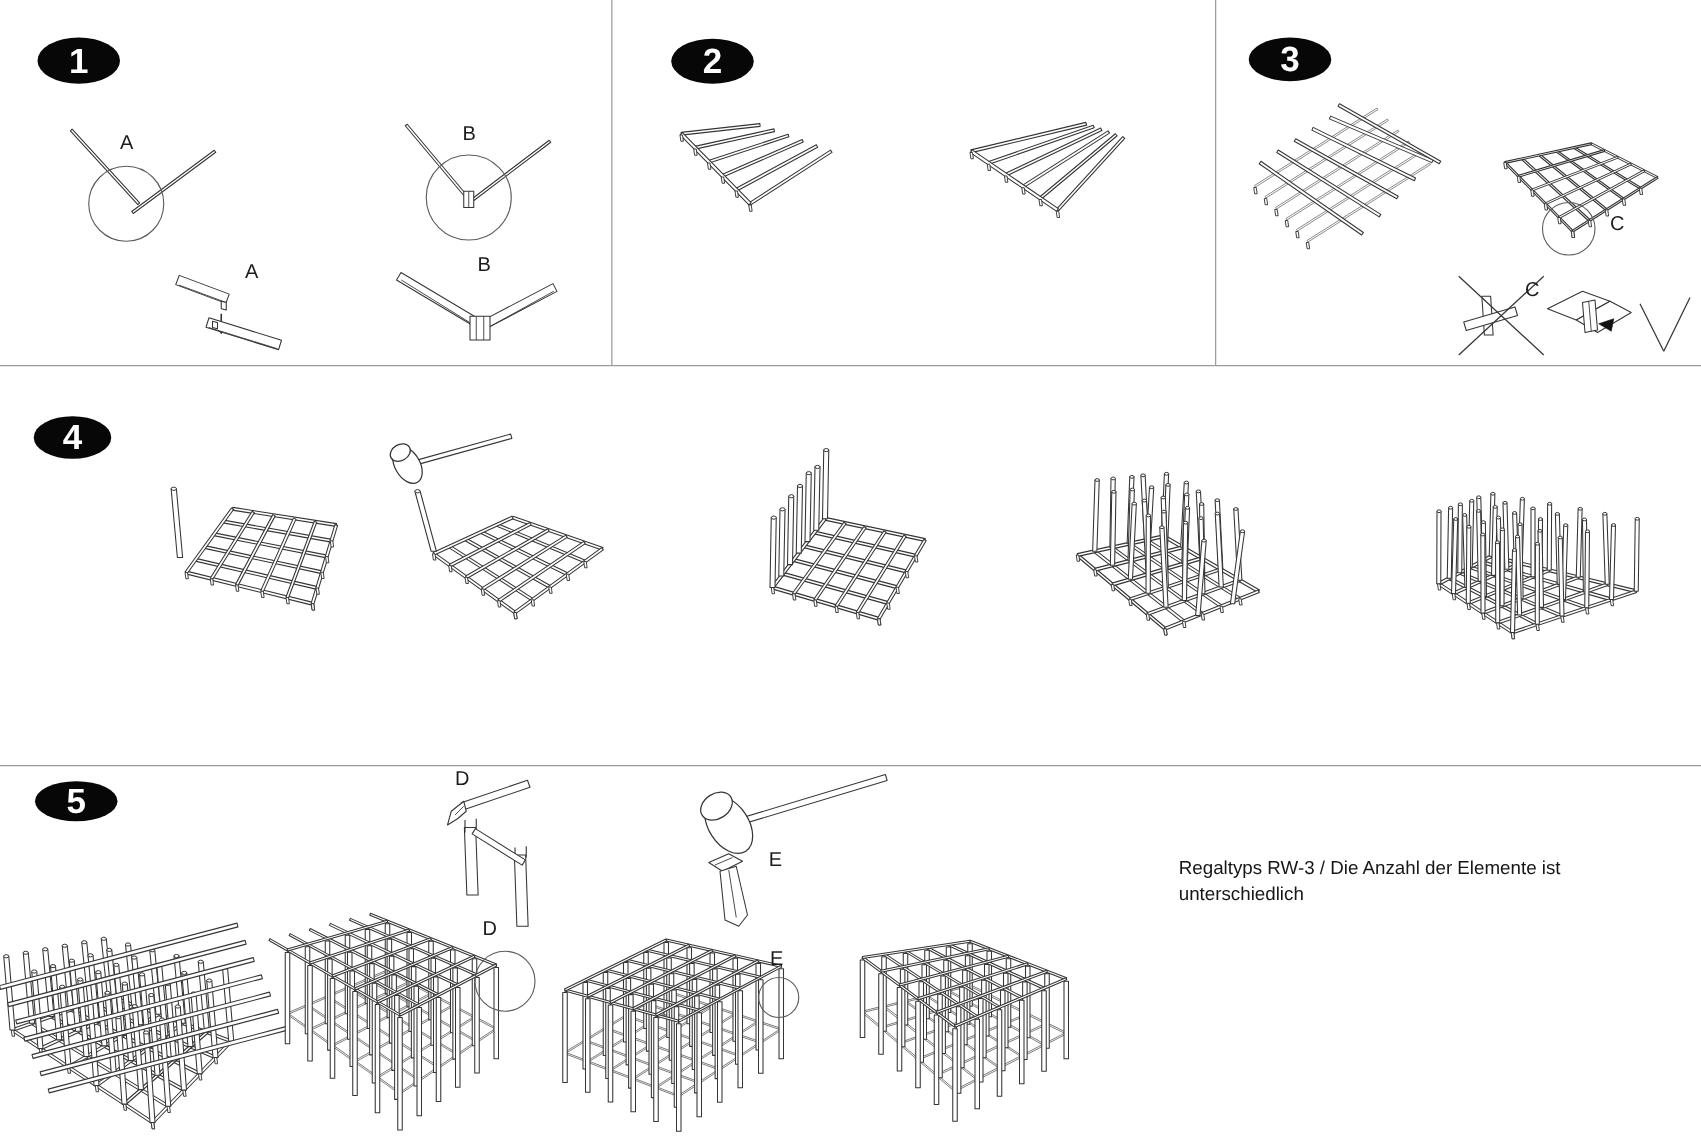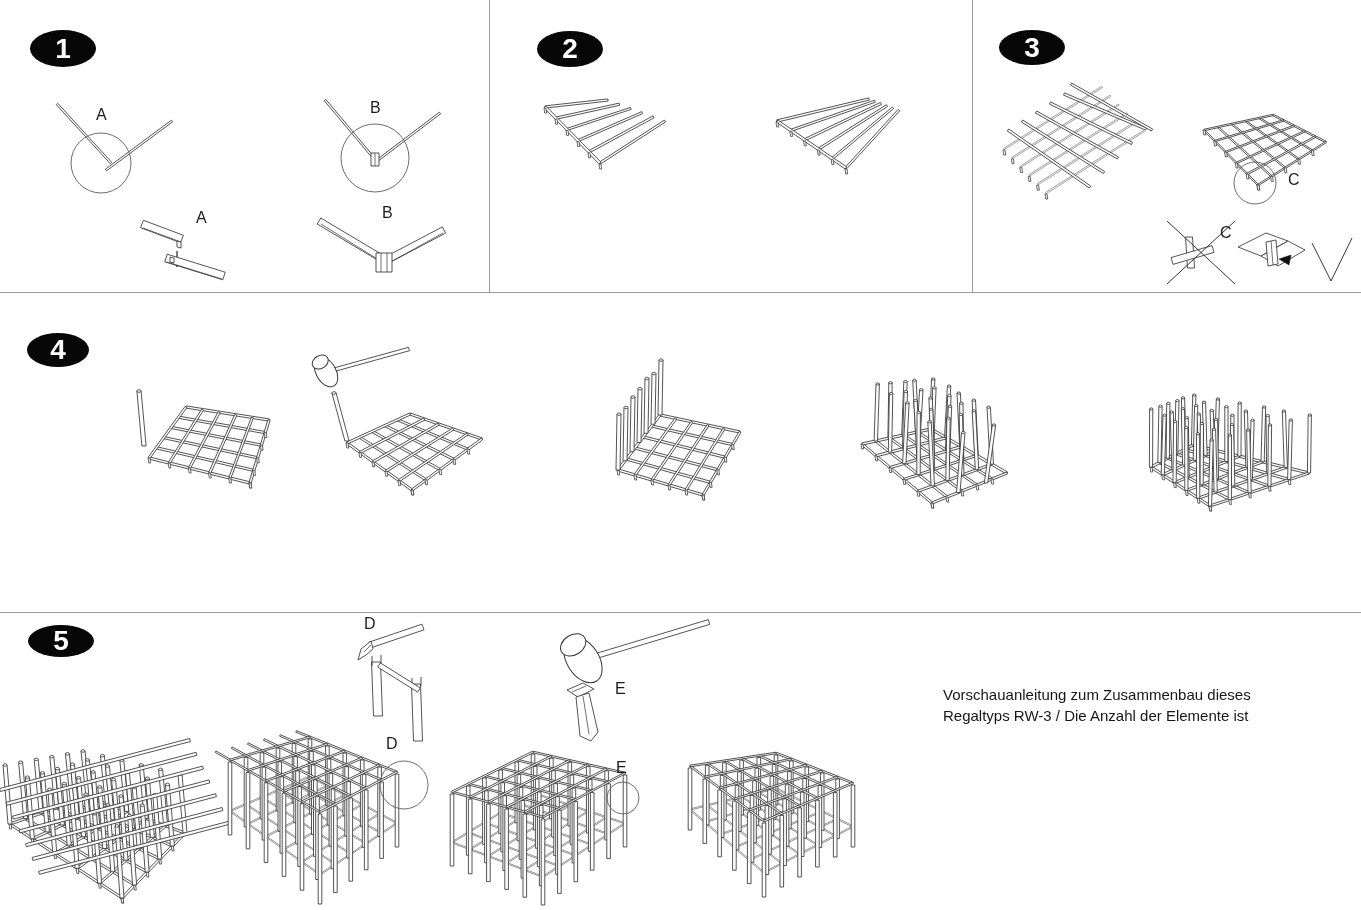--- a/index.html
+++ b/index.html
@@ -756,17 +756,17 @@
   <div class="plabel" style="left:196px;top:209px;">A</div>
   <div class="plabel" style="left:382px;top:204px;">B</div>
   <div class="plabel" style="left:1288px;top:171px;">C</div>
   <div class="plabel" style="left:1220px;top:224px;">C</div>
   <div class="plabel" style="left:364px;top:615px;">D</div>
   <div class="plabel" style="left:386px;top:735px;">D</div>
   <div class="plabel" style="left:615px;top:680px;">E</div>
   <div class="plabel" style="left:616px;top:759px;">E</div>
 
   <div class="caption">
-    <div>Vorschauanleitung zum Zusammenbau dieses</div>
     <div>Regaltyps RW-3 / Die Anzahl der Elemente ist</div>
+    <div>unterschiedlich</div>
   </div>
 
 </div>
 
 </body></html>

